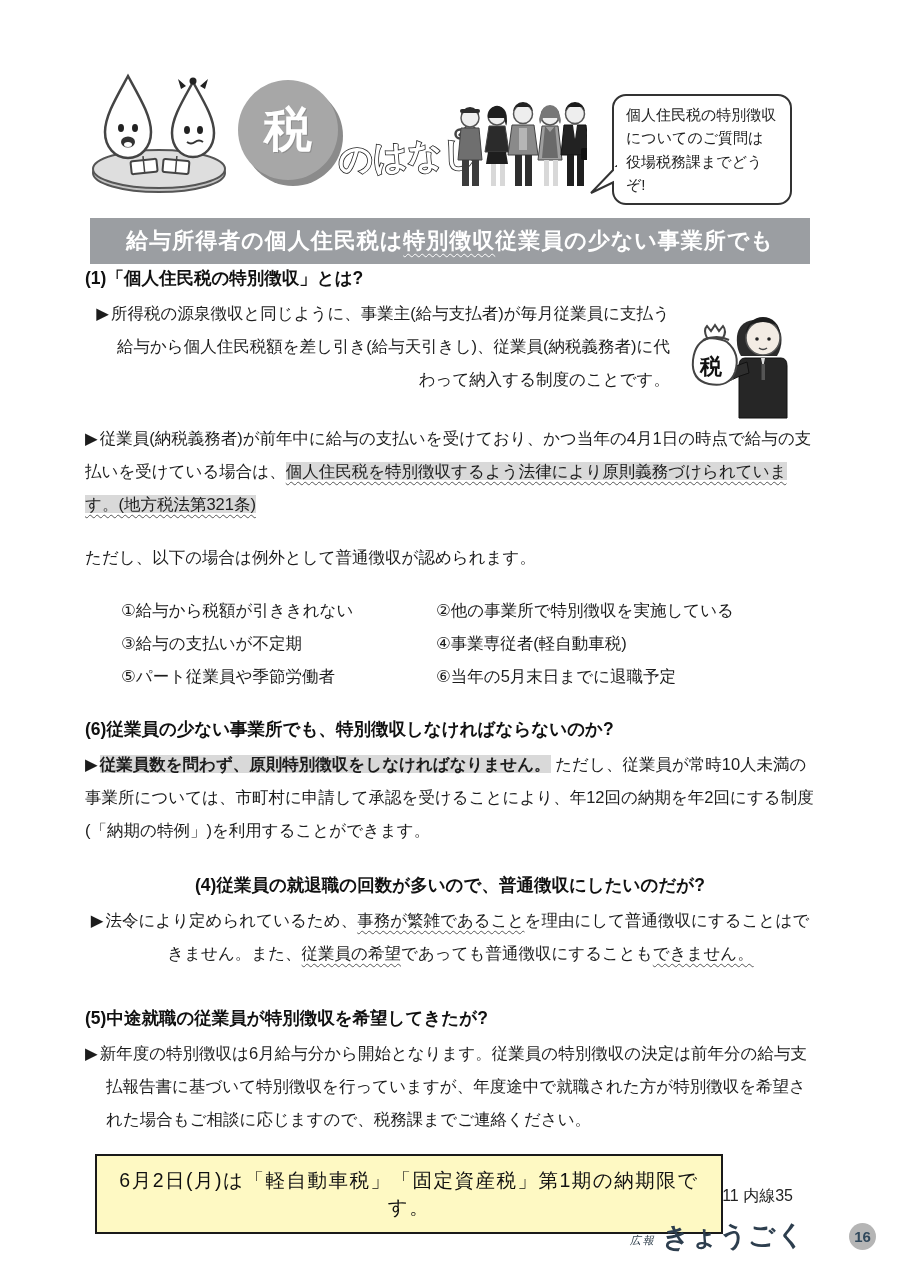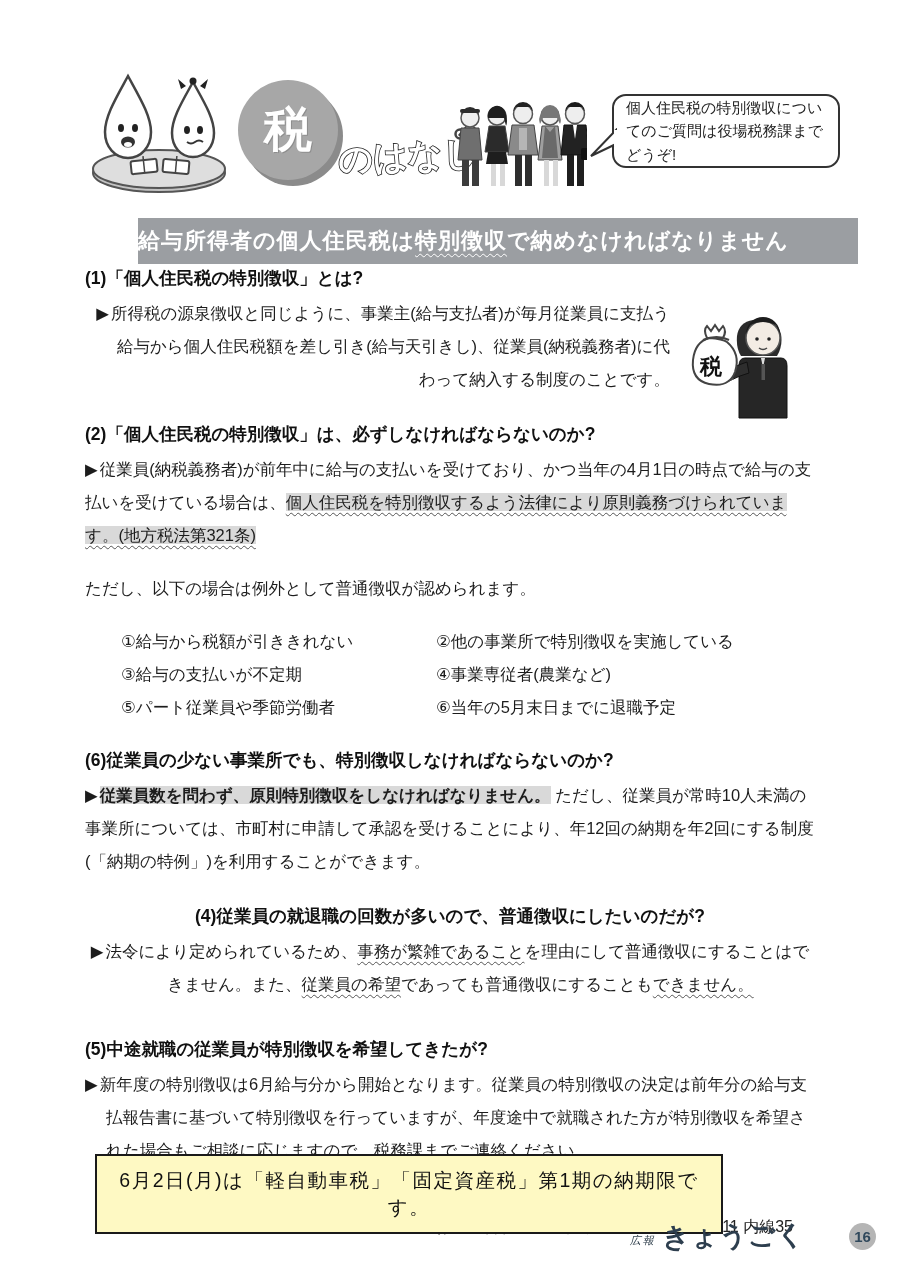--- a/index.html
+++ b/index.html
@@ -27,33 +27,33 @@
     box-shadow: 5px 6px 0 #8b8b8b;
     display: flex; align-items: center; justify-content: center;
   }
   .tax-logo-char {
     color: #ffffff; font-size: 48px; font-weight: bold;
     text-shadow: 1px 1px 0 #8d8d8d;
   }
   .logo-suffix-svg { position: absolute; left: 334px; top: 122px; }
   .workers { position: absolute; left: 453px; top: 90px; }
   .bubble {
-    position: absolute; left: 612px; top: 94px; width: 228px;
+    position: absolute; left: 612px; top: 94px; width: 180px;
     border: 2px solid #333; border-radius: 14px;
-    background: #fff; padding: 0 12px;
+    background: #fff; padding: 7px 12px;
   }
   .bubble-text { font-size: 15px; line-height: 1.55; color: #222; }
   .bubble-tail { position: absolute; left: -25px; bottom: 8px; }
 
   
   .banner {
     position: absolute; top: 218px; left: 90px; width: 720px; height: 46px;
     background: #9b9ea2;
-    display: flex; align-items: center; 
-    color: #ffffff; font-size: 22px; font-weight: bold; letter-spacing: 1px; margin-left: 48px;
+    display: flex; align-items: center; justify-content: center;
+    color: #ffffff; font-size: 22px; font-weight: bold; letter-spacing: 1px;
   }
   .banner .wavy-w {
     text-decoration: underline wavy #ffffff 1px;
     text-underline-offset: 5px;
   }
 
   
   .content { position: absolute; top: 246px; left: 85px; width: 730px; }
   .section { position: relative; }
   .section-title { font-size: 17.5px; font-weight: bold; color: #111; }
@@ -202,21 +202,21 @@
         <polygon points="27,2 2,28 27,16" fill="#ffffff" stroke="#333" stroke-width="2"></polygon>
         <rect x="25" y="2" width="3" height="16" fill="#ffffff"></rect>
       </svg>
       <div class="bubble-text">個人住民税の特別徴収についてのご質問は役場税務課までどうぞ!</div>
     </div>
   </div>
 
   <div class="banner">
     <span>給与所得者の個人住民税は</span>
       <span class="wavy-w">特別徴収</span>
-      <span>で納めなければなりません</span>
+      <span>従業員の少ない事業所でも</span>
   </div>
 
   <div class="content">
 
     <div class="section s1">
       <div class="section-title">(1)「個人住民税の特別徴収」とは?</div>
       <p class="answer hang"><span class="bullet">▶</span><span>所得税の源泉徴収と同じように、事業主(給与支払者)が毎月従業員に支払う給与から個人住民税額を差し引き(給与天引きし)、従業員(納税義務者)に代わって納入する制度のことです。</span></p>
       <svg class="tax-bag-man" width="128" height="122" viewBox="0 0 128 122">
         <path d="M78,28 q-14,2 -16,16 q-1,12 4,20 l36,0 q6,-10 4,-22 q-3,-12 -16,-14 Z" fill="#2b2b2b" transform="translate(-14,-6)"></path>
         <circle cx="74" cy="40" r="17" fill="#f3ece4" stroke="#555" stroke-width="1.5"></circle>
@@ -230,28 +230,27 @@
         <path d="M58,64 q-14,4 -22,10 l4,9 q12,-6 20,-8 Z" fill="#2e2e2e" stroke="#111" stroke-width="1"></path>
         <path d="M40,72 q-6,4 -9,3 l2,9 q6,0 11,-3 Z" fill="#e9dfd4" stroke="#555" stroke-width="1.2"></path>
         <path d="M20,40 q-14,4 -16,22 q-2,20 16,24 q20,4 26,-12 q6,-18 -8,-30 q-4,-3 -18,-4 Z" fill="#ffffff" stroke="#444" stroke-width="2"></path>
         <path d="M18,40 q-4,-8 0,-12 l4,5 4,-6 4,6 4,-5 q4,5 0,12 Z" fill="#ffffff" stroke="#444" stroke-width="2"></path>
         <path d="M14,42 q14,-6 26,0" fill="none" stroke="#444" stroke-width="2"></path>
         <text x="11" y="76" font-size="22" font-weight="bold" fill="#111">税</text>
       </svg>
     </div>
 
     <div class="section s2">
-      <div class="section-title">(2)「個人住民税の特別徴収」は、必ずしなければならないのか?</div>
       <p class="answer"><span class="bullet">▶</span><span>従業員(納税義務者)が前年中に給与の支払いを受けており、かつ当年の4月1日の時点で給与の支払いを受けている場合は、</span><span class="hl-wavy">個人住民税を特別徴収するよう法律により原則義務づけられています。(地方税法第321条)</span></p>
       <p class="note-line">ただし、以下の場合は例外として普通徴収が認められます。</p>
       <div class="exceptions">
         <span>①給与から税額が引ききれない</span>
         <span>②他の事業所で特別徴収を実施している</span>
         <span>③給与の支払いが不定期</span>
-        <span>④事業専従者(農業など)</span>
+        <span>④事業専従者(軽自動車税)</span>
         <span>⑤パート従業員や季節労働者</span>
         <span>⑥当年の5月末日までに退職予定</span>
       </div>
     </div>
 
     <div class="section s3">
       <div class="section-title">(6)従業員の少ない事業所でも、特別徴収しなければならないのか?</div>
       <p class="answer"><span class="bullet">▶</span><span class="bold-hl">従業員数を問わず、原則特別徴収をしなければなりません。</span> <span>ただし、従業員が常時10人未満の事業所については、市町村に申請して承認を受けることにより、年12回の納期を年2回にする制度(「納期の特例」)を利用することができます。</span></p>
     </div>
 

